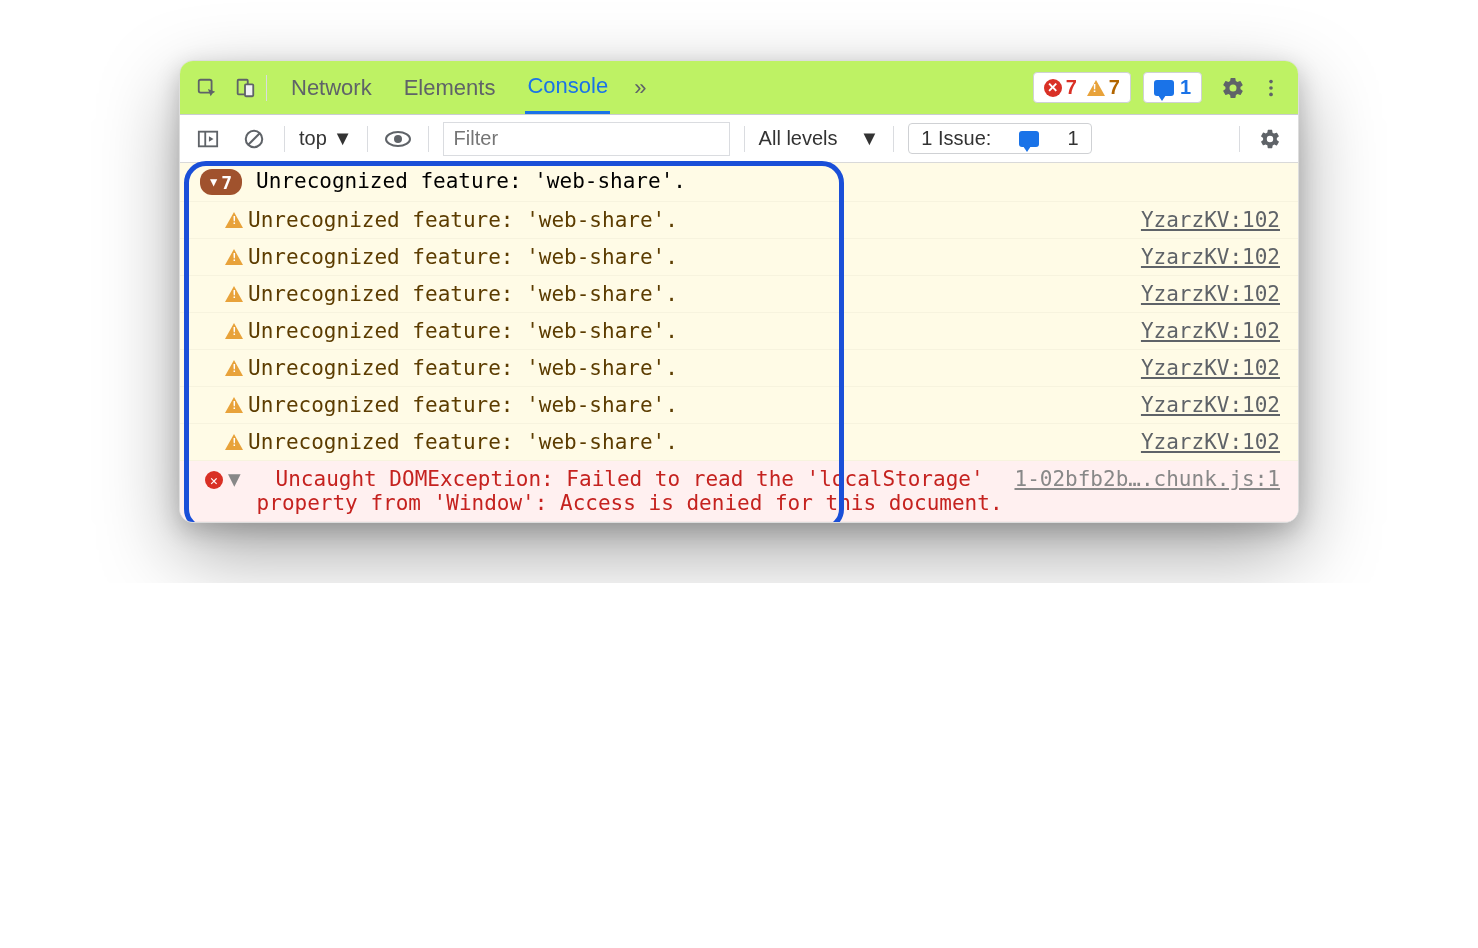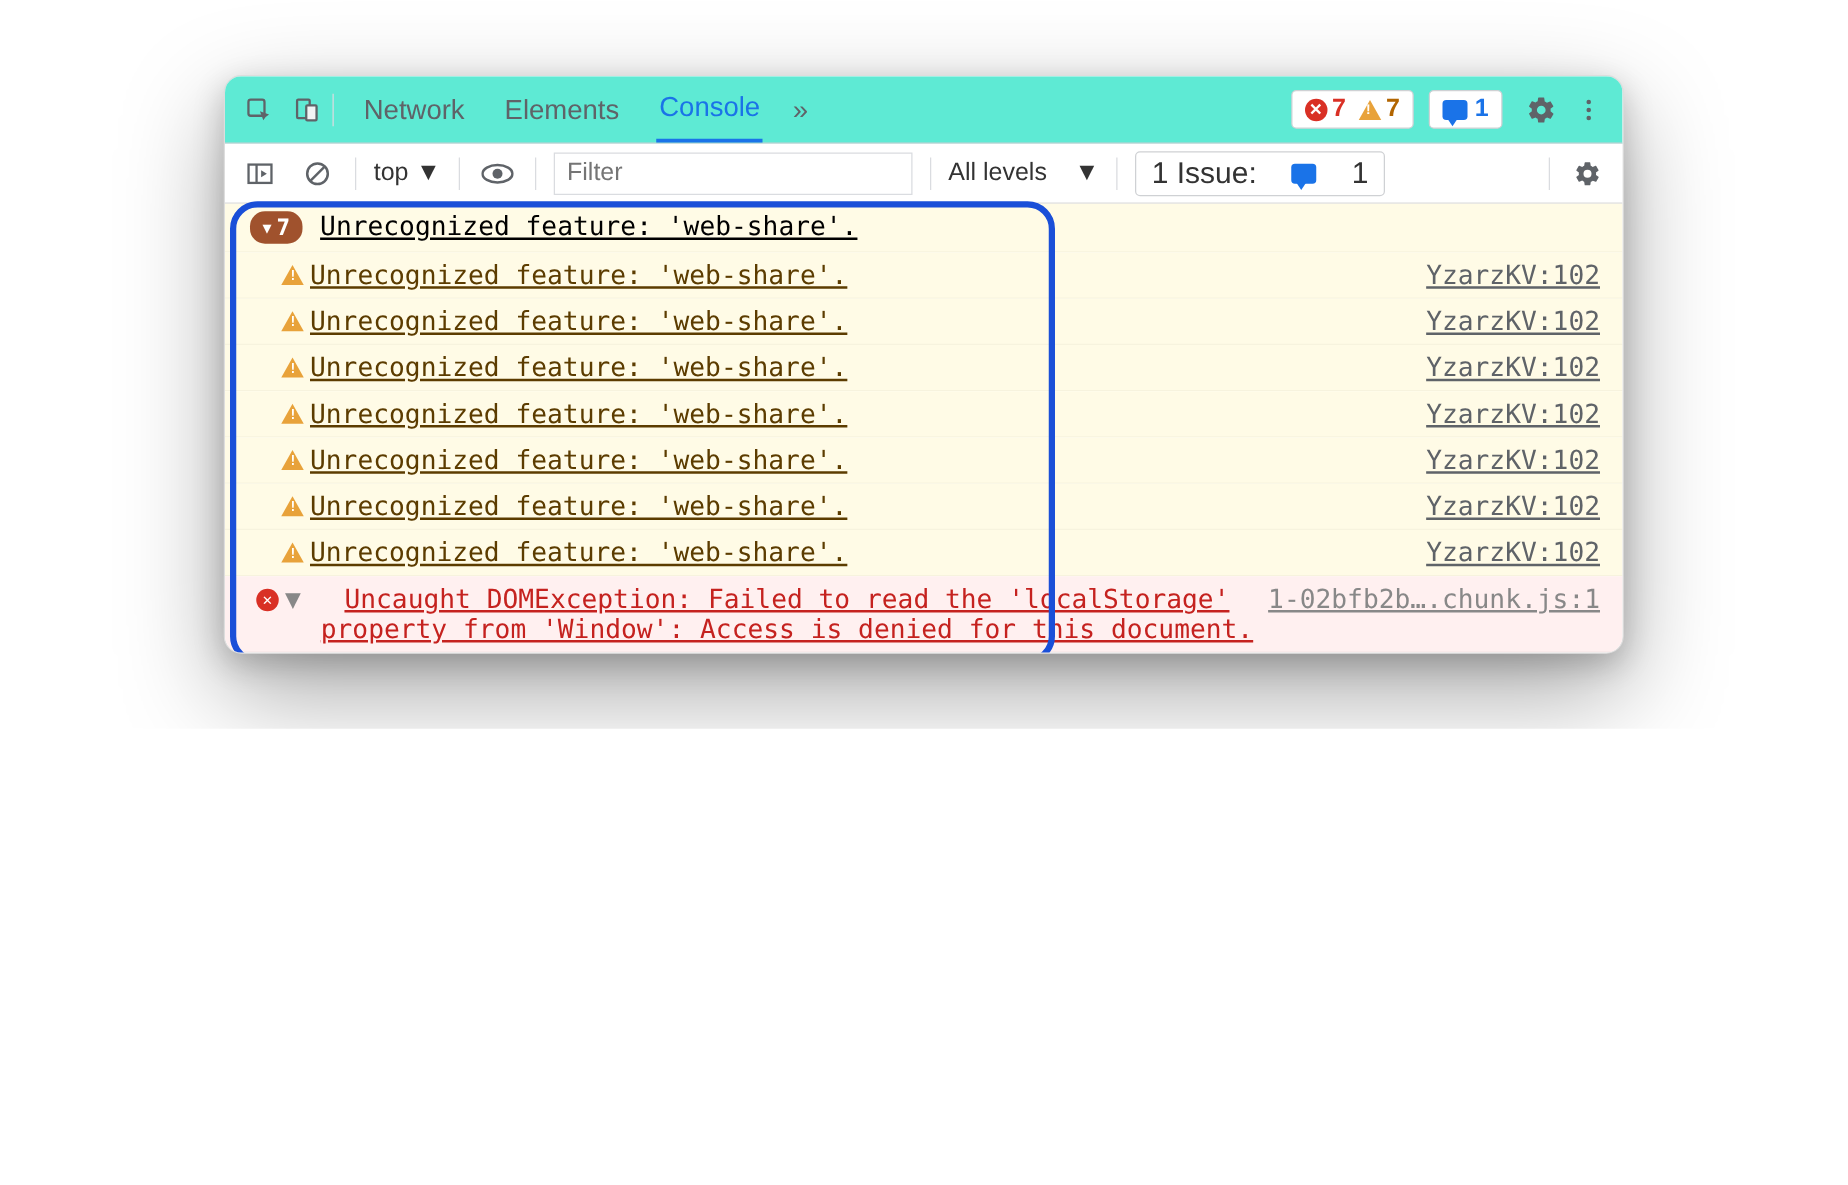--- a/index.html
+++ b/index.html
@@ -28,21 +28,21 @@
     padding: 0 16px;
   }
   .traffic { display: flex; gap: 10px; margin-right: 20px; }
   .traffic .dot { width: 16px; height: 16px; border-radius: 50%; }
   .dot.red { background: #fe5f57; }
   .dot.yellow { background: #febb2e; }
   .dot.green { background: #28c840; }
   .title { flex: 1; text-align: center; font-weight: 600; color: #4a4a4a; font-size: 20px; margin-left: -80px; }
   .tabbar {
     height: 54px;
-    background: #5eead4;
+    background: #bef264;
     border-bottom: 1px solid #cacdd1;
     display: flex;
     align-items: center;
     padding: 0 10px;
     gap: 4px;
   }
   .icon-btn {
     width: 34px; height: 34px;
     display: inline-flex; align-items: center; justify-content: center;
     color: #5f6368; border-radius: 4px;
@@ -71,39 +71,39 @@
     display:flex; align-items:center; padding:16px 12px; gap:14px;
   }
   .tb-btn { display:inline-flex; align-items:center; justify-content:center; width:32px; height:32px; color:#5f6368; }
   .divider { width:1px; height:26px; background:#dadce0; }
   .context-sel { display:inline-flex; align-items:center; gap:6px; color:#333; font-size:20px; }
   .filter-input {
     flex:0 0 260px; border:1px solid #dadce0; height:34px; font-size:20px;
     padding:0 10px; color:#1d4ed8;
   }
   .levels-sel { display:inline-flex; align-items:center; gap:22px; color:#333; font-size:20px; }
-  .issues-box { border:1px solid #cfd1d4; border-radius:4px; padding:3px 12px; display:inline-flex; gap:28px; align-items:center; font-size:24px; color:#333; }
+  .issues-box { border:1px solid #cfd1d4; border-radius:4px; padding:3px 12px; display:inline-flex; gap:28px; align-items:center; font-size:20px; color:#333; }
   .console-area { position:relative; }
   .msg-row {
     display:flex; align-items:flex-start; padding:6px 18px 6px 20px;
     font-family: Menlo, Consolas, monospace; font-size:21px;
     border-bottom:1px solid rgba(0,0,0,0.03);
   }
   .msg-row.warn { background:#fffbe6; color:#5c3c00; }
   .msg-row.warn .msg-text { color:#5c3c00; }
   .msg-row.err { background:#fff0f0; color:#c5221f; }
   .group-head { background:#fffbe6; }
   .group-badge {
     background:#a0522d; color:#fff; border-radius:12px; padding:0 10px;
     font-size:18px; font-weight:600; display:inline-flex; align-items:center; gap:4px;
     height:26px;
   }
   .group-badge .tri { font-size:12px; }
   .msg-ico { width:28px; display:inline-flex; justify-content:center; padding-top:4px; }
-  .msg-text { flex:1;text-decoration:underline; }
+  .msg-text { flex:1; }
   .msg-src { color:#5f6368; text-decoration:underline; font-family:Menlo,monospace; cursor:pointer; white-space:nowrap; }
   .err .msg-src { color:#888; }
   .err .msg-text { color:#c5221f;text-align:center; }
   .err .stack { color:#c5221f; }
   .err .stack a { color:#888; text-decoration:underline; }
   .highlight-box {
     position:absolute; border:5px solid #1a4fd8; border-radius:22px;
     pointer-events:none;
   }
   .disclosure { color:#888; margin-right:4px;}

